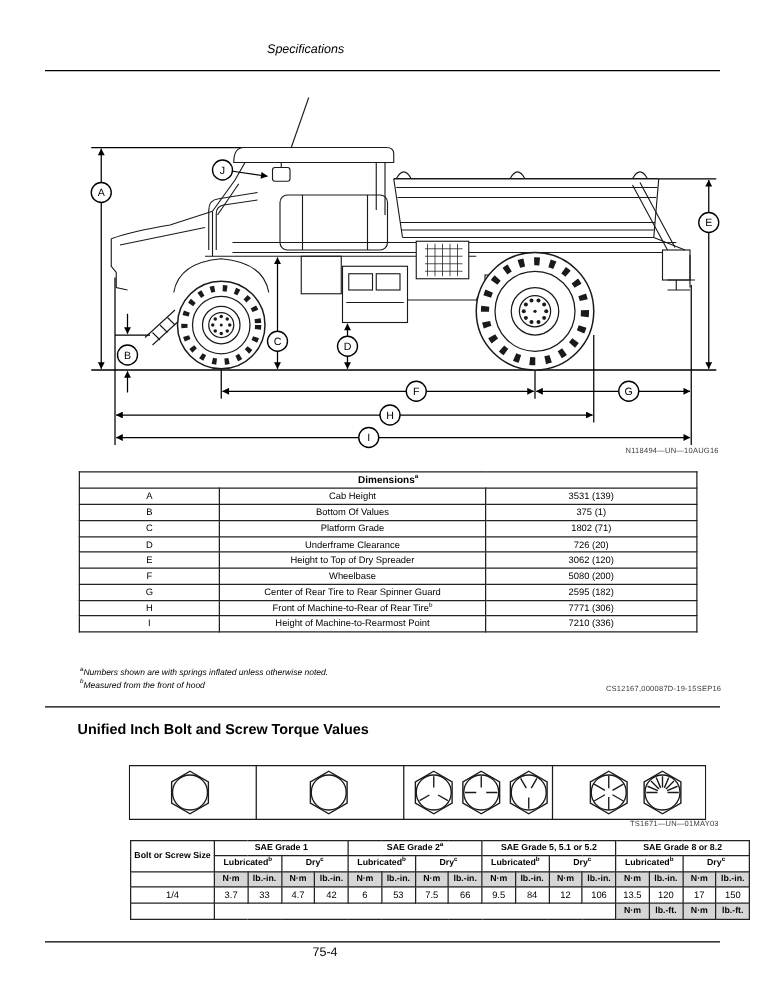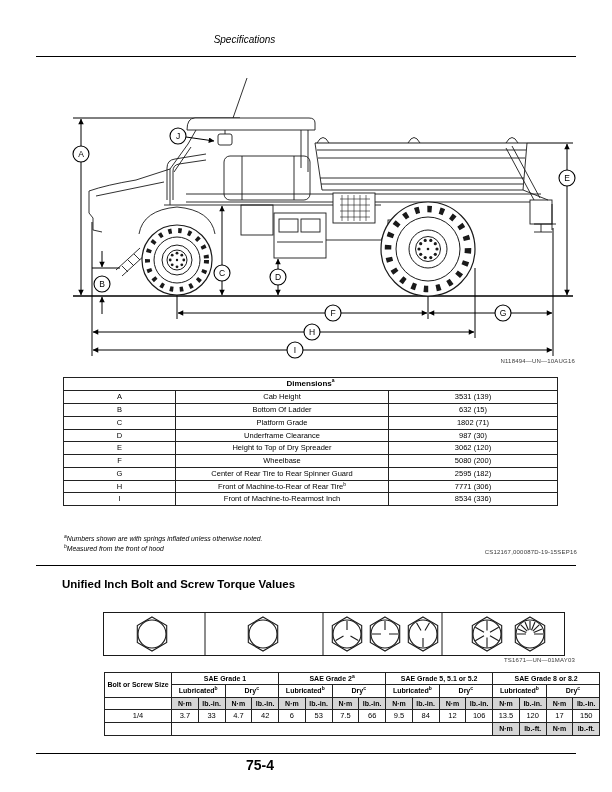--- a/index.html
+++ b/index.html
@@ -28,21 +28,21 @@
   .sec-head{position:absolute;left:62px;top:578px;font-size:11.5px;font-weight:bold;}
   .boltstrip{position:absolute;left:103px;top:612px;width:462px;height:44px;}
   
   .torque{position:absolute;left:62px;top:672px;width:495px;table-layout:fixed;margin-left:42px;}
   .torque td,.torque th{border:1px solid #222;text-align:center;vertical-align:middle;
         font-size:7px;padding:1px 0;line-height:1.35;}
   .torque th{font-weight:bold;}
   .torque .data{font-size:7.5px;font-weight:normal;}
   .torque .shade{background:#d6d6d6;font-weight:bold;}
   .ftr-num{position:absolute;top:757px;left:0;width:520px;text-align:center;
-           font-size:14px;font-weight:bold;}
+           font-size:10px;font-weight:normal;}
   svg .ln{stroke:#1a1a1a;stroke-width:.9;fill:none;}
   svg .dim{stroke:#000;stroke-width:1;fill:none;}
   svg .co{fill:#fff;stroke:#000;stroke-width:1.1;}
   svg .ct{font-size:8.5px;font-family:"Liberation Sans",sans-serif;fill:#000;
           text-anchor:middle;}
   svg .hex{stroke:#1a1a1a;stroke-width:1.1;fill:none;}
 </style>
 </head>
 <body>
 
@@ -234,32 +234,32 @@
         <tr>
       <th class="ttl" colspan="3"><span>Dimensions</span><sup>a</sup></th>
     </tr>
     <tr>
           <td>A</td>
           <td>Cab Height</td>
           <td>3531 (139)</td>
         </tr>
     <tr>
           <td>B</td>
-          <td>Bottom Of Ladder</td>
-          <td>632 (15)</td>
+          <td>Bottom Of Values</td>
+          <td>375 (1)</td>
         </tr>
     <tr>
           <td>C</td>
           <td>Platform Grade</td>
           <td>1802 (71)</td>
         </tr>
     <tr>
           <td>D</td>
           <td>Underframe Clearance</td>
-          <td>987 (30)</td>
+          <td>726 (20)</td>
         </tr>
     <tr>
           <td>E</td>
           <td>Height to Top of Dry Spreader</td>
           <td>3062 (120)</td>
         </tr>
     <tr>
           <td>F</td>
           <td>Wheelbase</td>
           <td>5080 (200)</td>
@@ -269,22 +269,22 @@
           <td>Center of Rear Tire to Rear Spinner Guard</td>
           <td>2595 (182)</td>
         </tr>
     <tr>
           <td>H</td>
           <td><span>Front of Machine-to-Rear of Rear Tire</span><sup>b</sup></td>
           <td>7771 (306)</td>
         </tr>
     <tr>
           <td>I</td>
-          <td>Front of Machine-to-Rearmost Inch</td>
-          <td>8534 (336)</td>
+          <td>Height of Machine-to-Rearmost Point</td>
+          <td>7210 (336)</td>
         </tr>
   </tbody>
     </table>
 
   <div class="footnotes">
     <div><sup>a</sup><span>Numbers shown are with springs inflated unless otherwise noted.</span></div>
     <div><sup>b</sup><span>Measured from the front of hood</span></div>
   </div>
   <div class="imgcode code3">CS12167,000087D-19-15SEP16</div>
 

